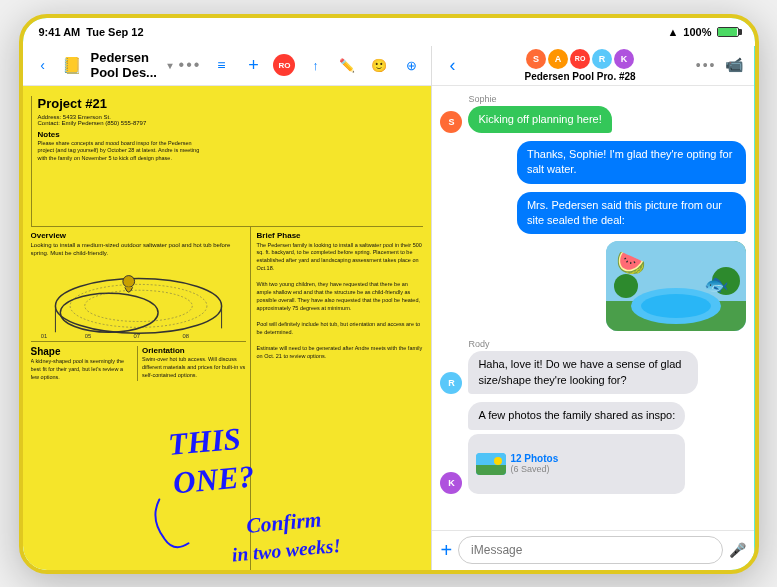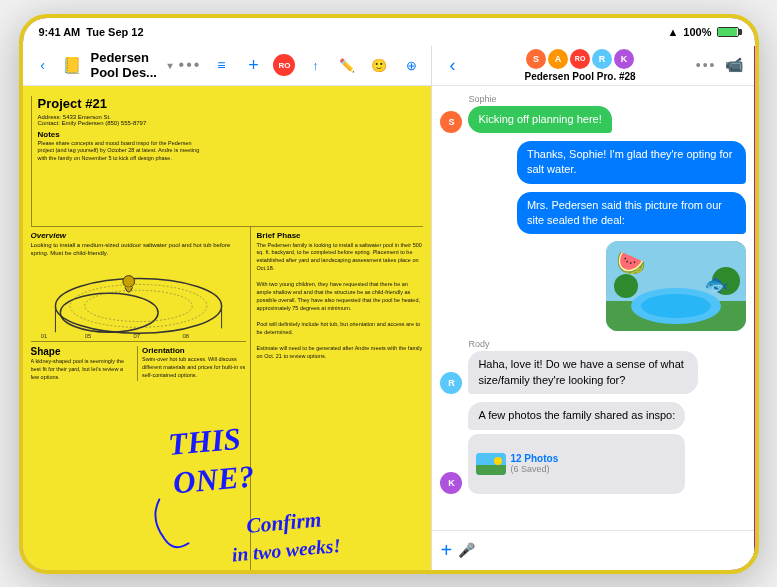--- a/index.html
+++ b/index.html
@@ -34,21 +34,21 @@
       width: 120px;
       height: 18px;
       background: linear-gradient(to bottom, #f0f0f0, #d8d8d8);
       border-radius: 4px 4px 0 0;
       z-index: 20;
     }
 
     .screen {
       position: absolute;
       top: 0; left: 0; right: 0; bottom: 0;
-      background: #a21caf;
+      background: #5eead4;
       border-radius: 24px;
       overflow: hidden;
       display: flex;
       flex-direction: column;
     }
 
     
     .status-bar {
       height: 28px;
       background: #fff;
@@ -374,21 +374,21 @@
                   <div style="font-size:8px;font-weight:800;color:#000;">Notes</div>
                   <div style="font-size:5.5px;color:#111;line-height:1.4;margin-top:1px;">Please share concepts and mood board inspo for the Pedersen project (and tag yourself) by October 28 at latest. Andre is meeting with the family on November 5 to kick off design phase.</div>
                 </div>
               </div>
             </div>
 
             <div style="display:grid;grid-template-columns:56% 44%;border-top:1.5px solid rgba(0,0,0,0.4);height:calc(100% - 130px);">
 
               <div style="border-right:1.5px solid rgba(0,0,0,0.4);padding-right:4px;overflow:hidden;">
                 <div style="padding-top:4px;">
-                  <div style="font-size:8px;font-weight:800;color:#000;font-style:italic;">Overview</div>
+                  <div style="font-size:8px;font-weight:800;color:#000;">Overview</div>
                   <div style="font-size:6px;color:#111;line-height:1.4;margin-top:1px;">Looking to install a medium-sized outdoor saltwater pool and hot tub before spring. Must be child-friendly.</div>
                 </div>
 
                 <div style="margin-top:4px;height:80px;">
                   <svg width="100%" height="80" viewBox="0 0 220 80">
 
                     <ellipse cx="110" cy="45" rx="85" ry="28" fill="none" stroke="#333" stroke-width="1.5"></ellipse>
                     <ellipse cx="80" cy="52" rx="50" ry="20" fill="none" stroke="#333" stroke-width="1.5"></ellipse>
 
                     <ellipse cx="110" cy="45" rx="70" ry="22" fill="none" stroke="#555" stroke-width="0.5" stroke-dasharray="2,2"></ellipse>
@@ -510,21 +510,21 @@
                   </div>
                 </div>
               </div>
             </div>
           </div>
 
           <div class="msg-row">
             <div class="msg-avatar" style="background:#5AC8FA;">R</div>
             <div class="msg-content">
               <div class="msg-sender">Rody</div>
-              <div class="bubble gray">Haha, love it! Do we have a sense of what size/family they're looking for?</div>
+              <div class="bubble gray">Haha, love it! Do we have a sense of glad size/shape they're looking for?</div>
             </div>
           </div>
 
           <div class="msg-row">
             <div class="msg-avatar" style="background:#AF52DE;">K</div>
             <div class="msg-content">
               <div class="bubble gray">A few photos the family shared as inspo:</div>
 
               <div class="photos-attachment">
                 <div class="photos-icon">
@@ -539,20 +539,21 @@
                   <div style="font-size:9px;color:#888;">(6 Saved)</div>
                 </div>
               </div>
             </div>
           </div>
 
         </div>
 
         <div class="input-bar">
           <span style="font-size:20px;color:#007AFF;cursor:pointer;">+</span>
+          <input class="imessage-input" type="text" placeholder="iMessage" style="">
           <span style="font-size:14px;color:#888;cursor:pointer;">🎤</span>
         </div>
 
       </div>
 
     </div>
 
   </div>
 </div>
 

